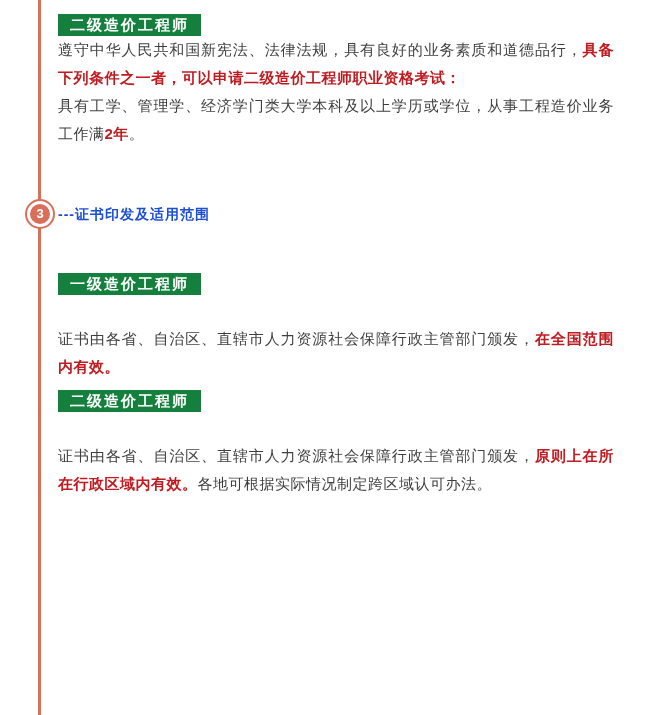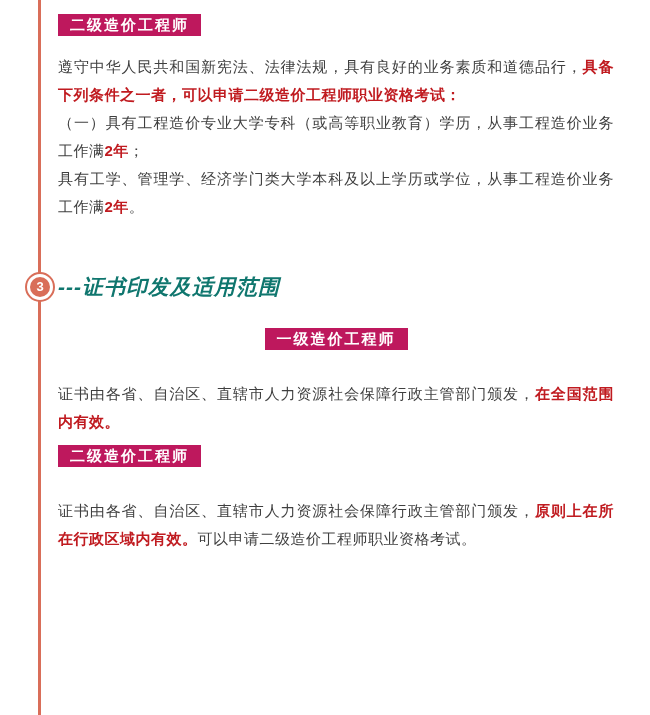--- a/index.html
+++ b/index.html
@@ -28,31 +28,31 @@
     padding-top: 14px;
     color: #3f3f3f;
     font-size: 15px;
     line-height: 28px;
     letter-spacing: 0.5px;
   }
 
   .badge-row { line-height: 0; }
   .badge {
     display: inline-block;
-    background: #be185d;
+    background: #15803d;
     color: #ffffff;
     font-size: 15px;
     font-weight: bold;
     letter-spacing: 2px;
     line-height: 22px;
     height: 22px;
     padding: 0 12px;
   }
 
-  .paras { margin-top: 17px; }
+  .paras { }
   .paras p, .cert-para { margin: 0; text-align: justify; }
 
   .red-bold { color: #c01b20; font-weight: bold; }
 
   .section-heading {
     position: relative;
     margin-top: 50px;
     height: 32px;
     display: flex;
     align-items: center;
@@ -75,63 +75,61 @@
     border-radius: 50%;
     background: #d96e59;
     color: #ffffff;
     font-size: 13px;
     font-weight: bold;
     line-height: 20px;
     text-align: center;
     letter-spacing: 0;
   }
   .heading-text {
-    color: #0f766e;
-    font-size: 21px;
+    color: #1d4ed8;
+    font-size: 14px;
     font-weight: bold;
     letter-spacing: 1px;
     white-space: nowrap;
-    font-style: italic;
   }
 
-  .badge-row.mt-heading { margin-top: 25px; text-align: center; }
+  .badge-row.mt-heading { margin-top: 43px; }
   .cert-para { margin-top: 30px; }
   .badge-row.mt-para { margin-top: 9px; }
 </style>
 </head>
 <body>
 
 <div class="page">
   <div class="vline"></div>
 
   <div class="content">
 
     <div class="badge-row">
       <span class="badge">二级造价工程师</span>
     </div>
 
     <div class="paras">
       <p><span>遵守中华人民共和国新宪法、法律法规，具有良好的业务素质和道德品行，</span><span class="red-bold">具备下列条件之一者，可以申请二级造价工程师职业资格考试：</span></p>
-      <p><span>（一）具有工程造价专业大学专科（或高等职业教育）学历，从事工程造价业务工作满</span><span class="red-bold">2年</span><span>；</span></p>
       <p><span>具有工学、管理学、经济学门类大学本科及以上学历或学位，从事工程造价业务工作满</span><span class="red-bold">2年</span><span>。</span></p>
     </div>
 
     <div class="section-heading">
       <span class="num-circle">
         <span class="num-circle-inner">3</span>
       </span>
       <span class="heading-text">---证书印发及适用范围</span>
     </div>
 
     <div class="badge-row mt-heading">
       <span class="badge">一级造价工程师</span>
     </div>
 
     <p class="cert-para"><span>证书由各省、自治区、直辖市人力资源社会保障行政主管部门颁发，</span><span class="red-bold">在全国范围内有效。</span></p>
 
     <div class="badge-row mt-para">
       <span class="badge">二级造价工程师</span>
     </div>
 
-    <p class="cert-para"><span>证书由各省、自治区、直辖市人力资源社会保障行政主管部门颁发，</span><span class="red-bold">原则上在所在行政区域内有效。</span><span>可以申请二级造价工程师职业资格考试。</span></p>
+    <p class="cert-para"><span>证书由各省、自治区、直辖市人力资源社会保障行政主管部门颁发，</span><span class="red-bold">原则上在所在行政区域内有效。</span><span>各地可根据实际情况制定跨区域认可办法。</span></p>
 
   </div>
 </div>
 
 </body></html>

